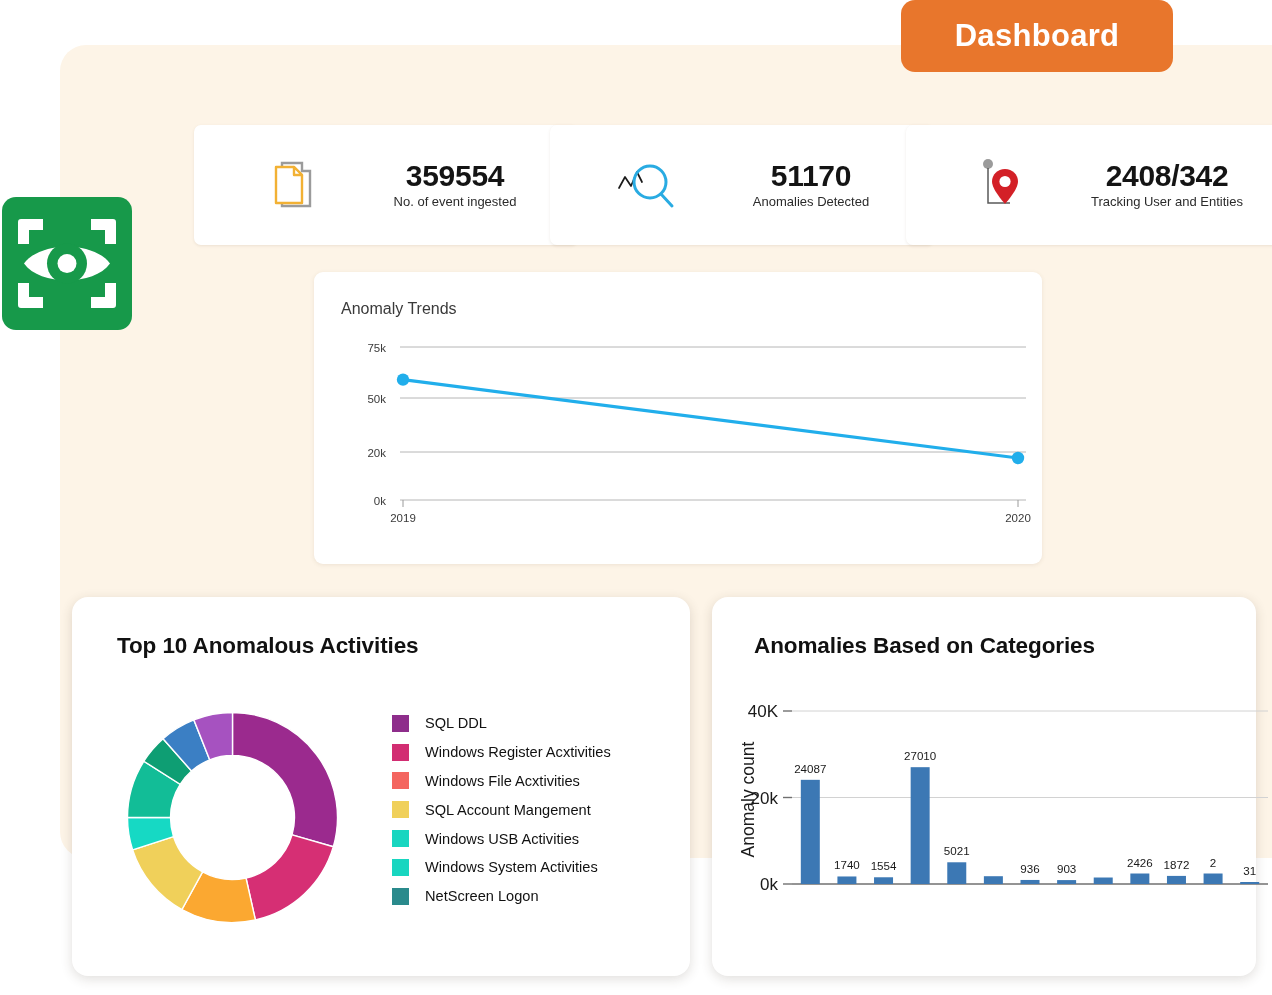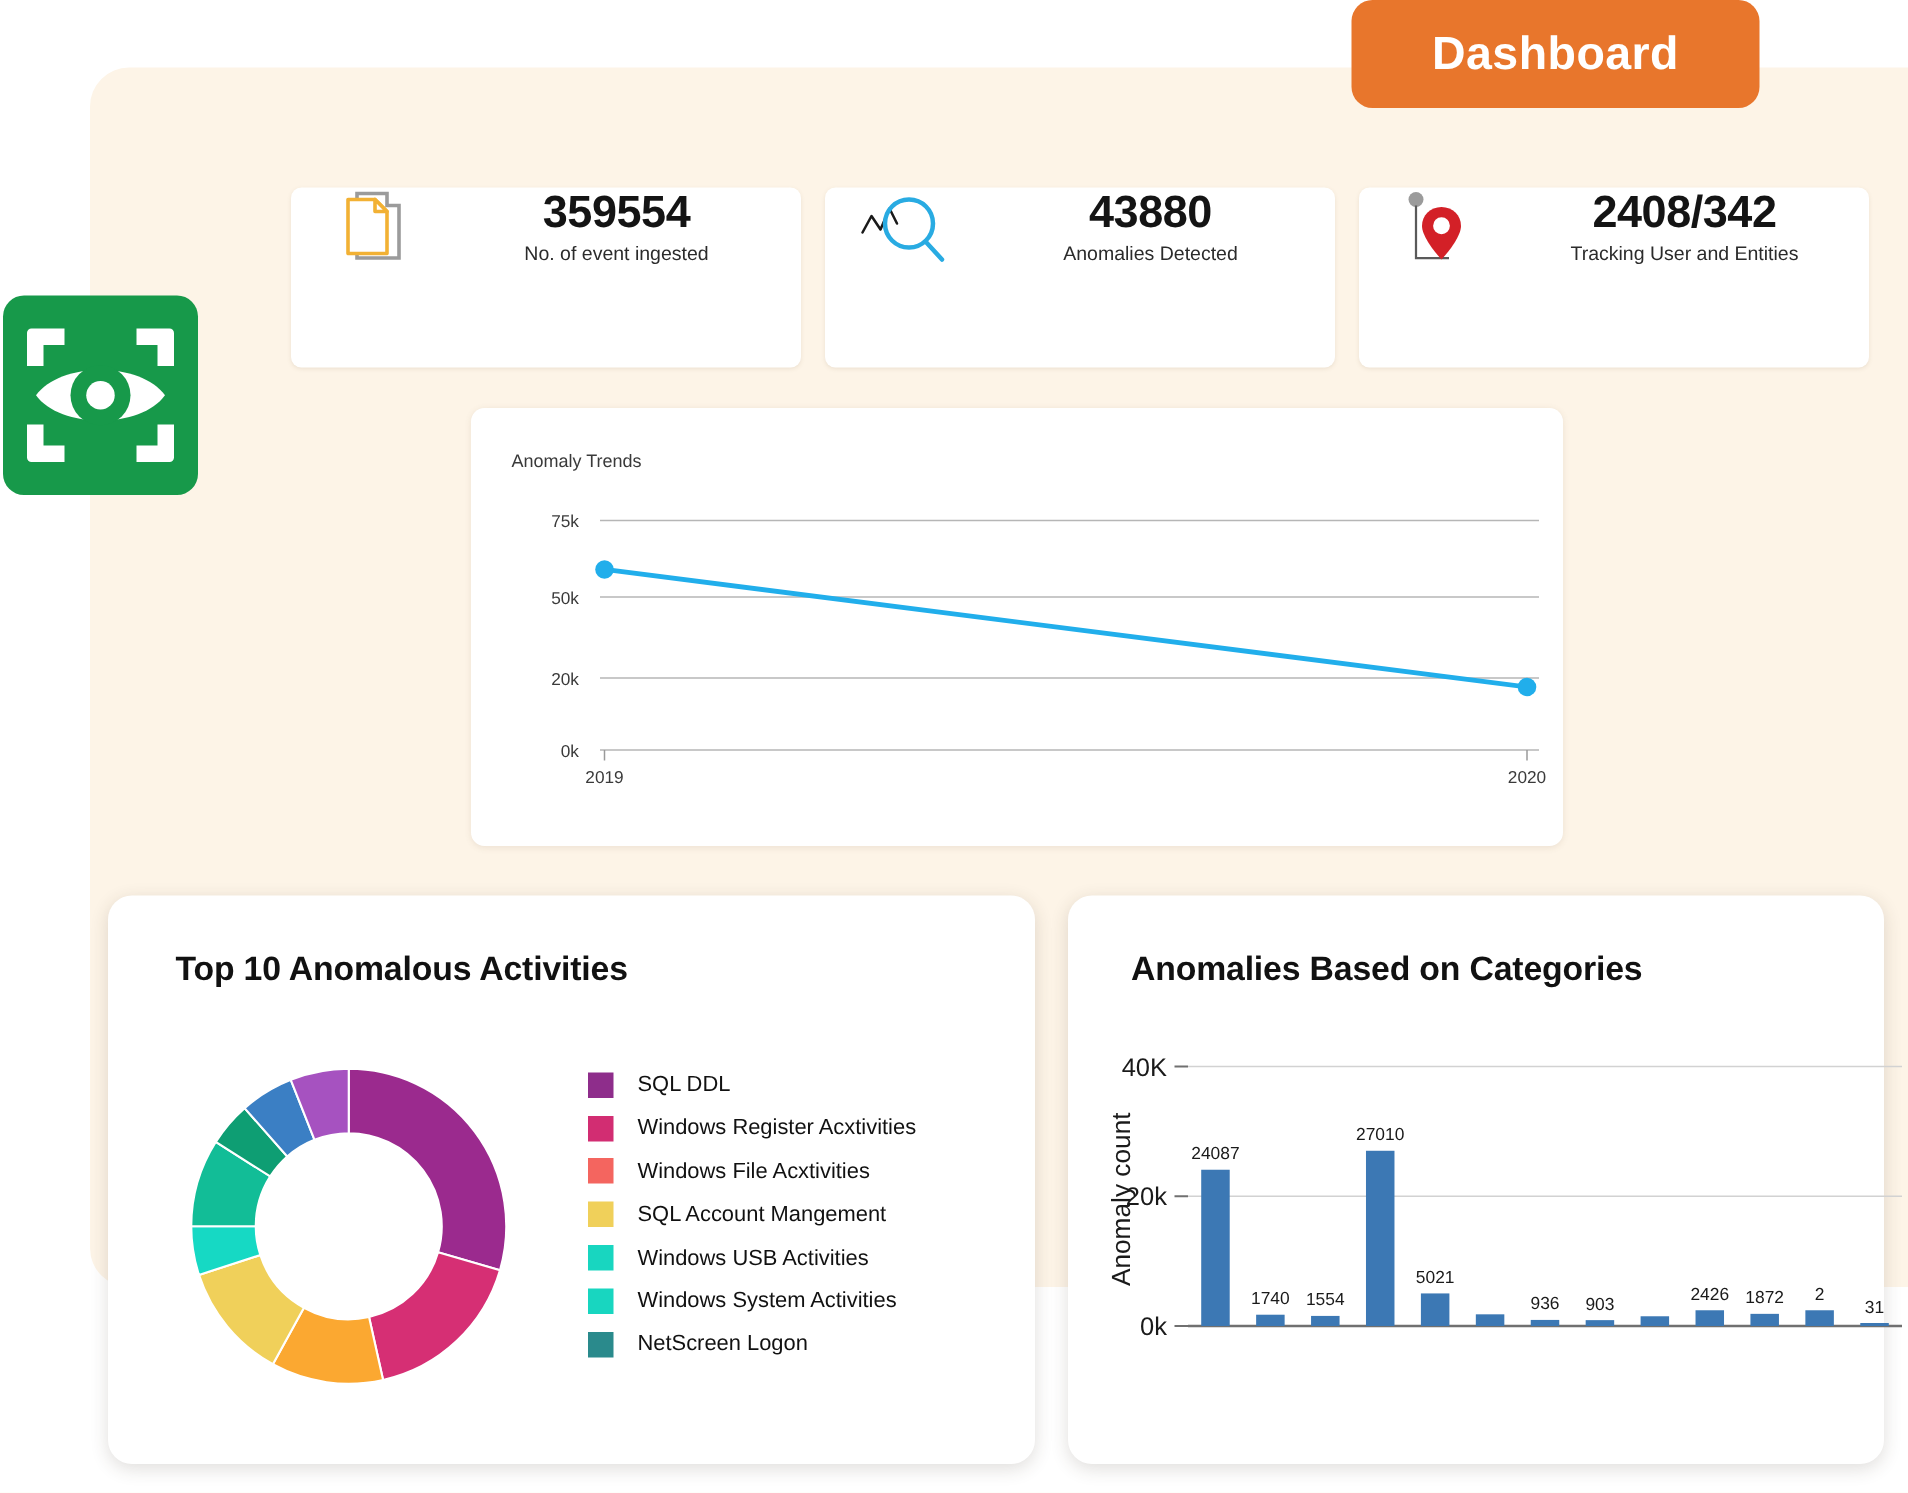--- a/index.html
+++ b/index.html
@@ -51,21 +51,22 @@
 
   
   .kpi-card {
     position: absolute;
     top: 125px;
     height: 120px;
     background: #ffffff;
     border-radius: 7px;
     box-shadow: 0 1px 3px rgba(120,100,70,0.13);
     display: flex;
-    align-items: flex-start;
+    align-items: center;
+    padding-left: 44px;
   }
   #kpi-0 { left: 194px; width: 340px; }
   #kpi-1 { left: 550px; width: 340px; }
   #kpi-2 { left: 906px; width: 340px; }
 
   .kpi-icon {
     width: 110px;
     display: flex; align-items: center; justify-content: center;
     flex: none;
   }
@@ -93,21 +94,21 @@
     position: absolute;
     left: 314px; top: 272px;
     width: 728px; height: 292px;
     background: #ffffff;
     border-radius: 9px;
     box-shadow: 0 1px 4px rgba(120,100,70,0.12);
   }
   .line-title {
     position: absolute;
     left: 27px; top: 28px;
-    font-size: 12px;
+    font-size: 16px;
     color: #3a3a3a;
   }
   .line-svg { position: absolute; left: 0; top: 0; }
 
   
   .bottom-card {
     position: absolute;
     top: 597px;
     height: 379px;
     background: #ffffff;
@@ -211,21 +212,21 @@
 
   <div class="kpi-card" id="kpi-1">
     <div class="kpi-icon">
       <svg width="66" height="54" viewBox="0 0 66 54">
         <polyline points="3,30 9,19 15,28 21,14 26,24" fill="none" stroke="#1a1a1a" stroke-width="1.7" stroke-linecap="round" stroke-linejoin="round"></polyline>
         <circle cx="34" cy="24" r="16" fill="none" stroke="#29ABE2" stroke-width="3"></circle>
         <line x1="45" y1="36" x2="56" y2="48" stroke="#29ABE2" stroke-width="3" stroke-linecap="round"></line>
       </svg>
     </div>
     <div class="kpi-text">
-      <div class="kpi-value">43880</div>
+      <div class="kpi-value">51170</div>
       <div class="kpi-label">Anomalies Detected</div>
     </div>
   </div>
 
   <div class="kpi-card" id="kpi-2">
     <div class="kpi-icon">
       <svg width="58" height="58" viewBox="0 0 58 58">
         <circle cx="12" cy="8" r="5" fill="#9b9b9b"></circle>
         <path d="M12 12 V47 H34" fill="none" stroke="#5a5a5a" stroke-width="1.5"></path>
         <path d="M29 13 C36.5 13 42 18.6 42 25.6 C42 34 29 48 29 48 C29 48 16 34 16 25.6 C16 18.6 21.5 13 29 13 Z" fill="#D32027"></path>

